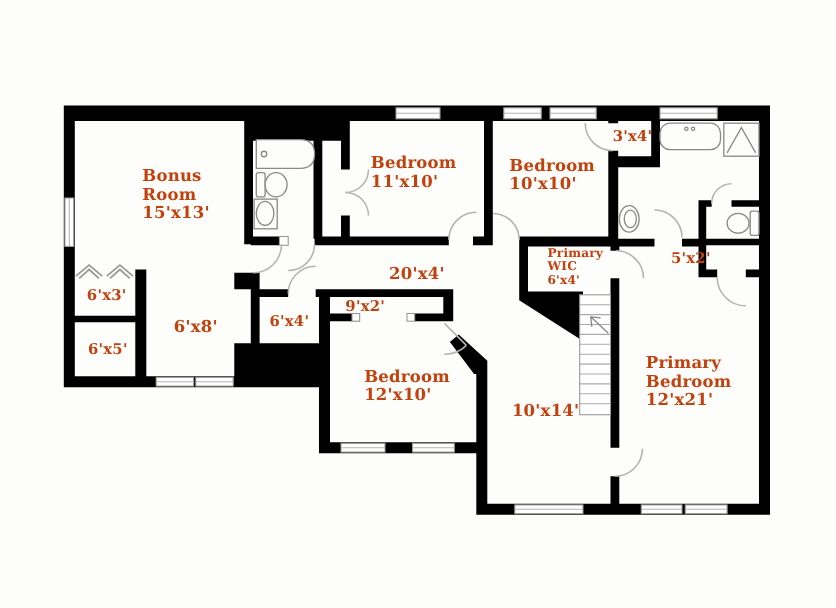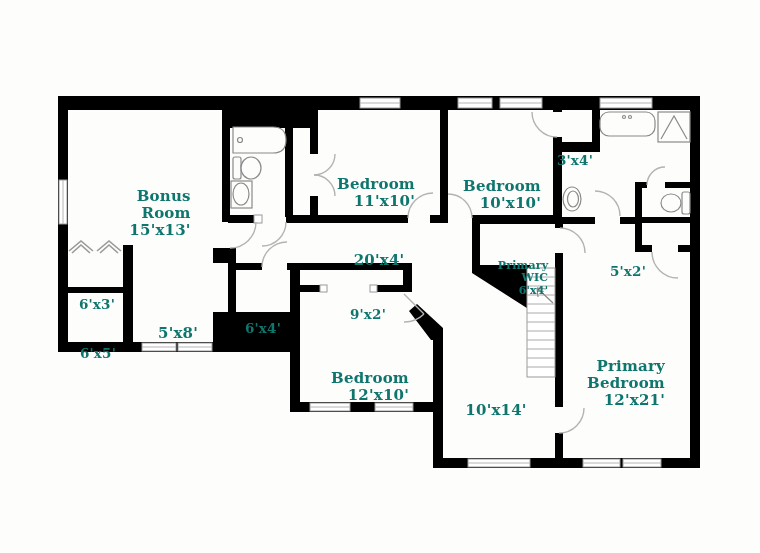--- a/index.html
+++ b/index.html
@@ -3,24 +3,23 @@
 <meta charset="utf-8">
 <style>
   html,body{margin:0;padding:0;background:#ffffff;}
   .plan{
     position:relative;width:760px;height:553px;background:#fdfdfc;overflow:hidden;
     font-family:"DejaVu Serif", serif;
   }
   .plan svg{position:absolute;left:0;top:0;}
   .room-label{
     position:absolute;transform:translate(-50%,-50%);
-    text-align:right;font-weight:bold;color:#0f766e;
+    text-align:left;font-weight:bold;color:#c2410c;
     white-space:pre-line;line-height:1.13;letter-spacing:0.2px;
     font-family:"DejaVu Serif", serif;
-    margin-top:36px;
   }
   .fs15{font-size:15px;} .fs14{font-size:13.5px;} .fs11{font-size:11px;}
 </style>
 </head>
 <body>
 
 <div class="plan">
   <svg width="760" height="553" viewBox="0 0 760 553">
 
     <g>
@@ -116,30 +115,30 @@
 
   <div>
     <div class="room-label fs15" style="left:160px;top:177px;">Bonus
 Room
 15'x13'</div>
     <div class="room-label fs15" style="left:376px;top:157px;">Bedroom
 11'x10'</div>
     <div class="room-label fs15" style="left:502px;top:159px;">Bedroom
 10'x10'</div>
     <div class="room-label fs14" style="left:575px;top:125px;">3'x4'</div>
-    <div class="room-label fs15" style="left:379px;top:224px;">20'x4'</div>
+    <div class="room-label fs15" style="left:379px;top:249px;">20'x4'</div>
     <div class="room-label fs11" style="left:523px;top:243px;">Primary
 WIC
 6'x4'</div>
     <div class="room-label fs14" style="left:628px;top:236px;">5'x2'</div>
     <div class="room-label fs14" style="left:97px;top:269px;">6'x3'</div>
     <div class="room-label fs14" style="left:98px;top:318px;">6'x5'</div>
-    <div class="room-label fs15" style="left:178px;top:297px;">5'x8'</div>
+    <div class="room-label fs15" style="left:178px;top:297px;">6'x8'</div>
     <div class="room-label fs14" style="left:263px;top:293px;">6'x4'</div>
-    <div class="room-label fs14" style="left:368px;top:279px;">9'x2'</div>
+    <div class="room-label fs14" style="left:332px;top:279px;">9'x2'</div>
     <div class="room-label fs15" style="left:370px;top:351px;">Bedroom
 12'x10'</div>
     <div class="room-label fs15" style="left:496px;top:374px;">10'x14'</div>
     <div class="room-label fs15" style="left:626px;top:347px;">Primary
 Bedroom
 12'x21'</div>
   </div>
 </div>
 
 </body></html>

